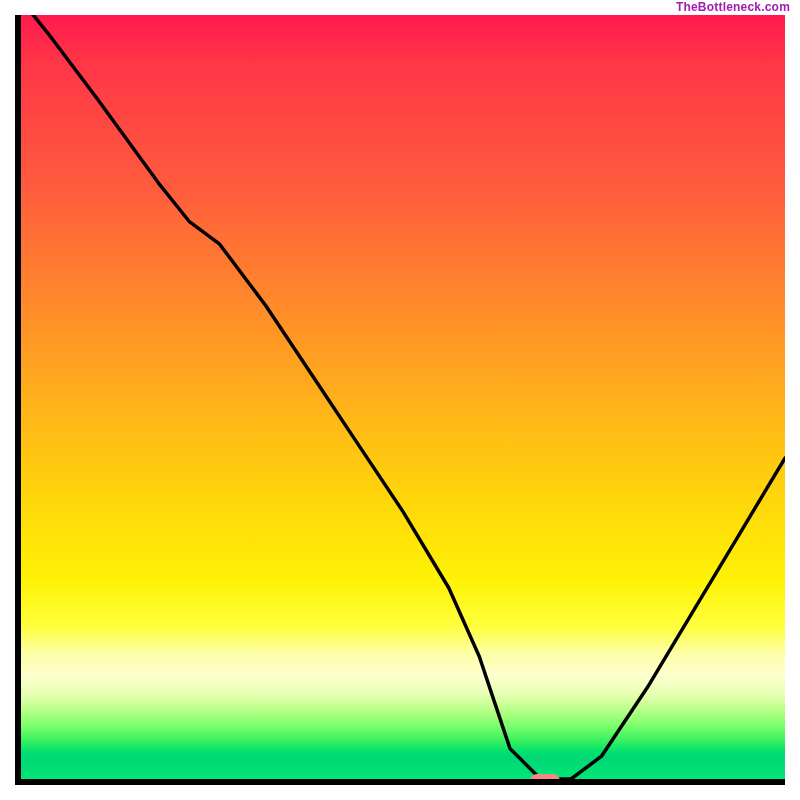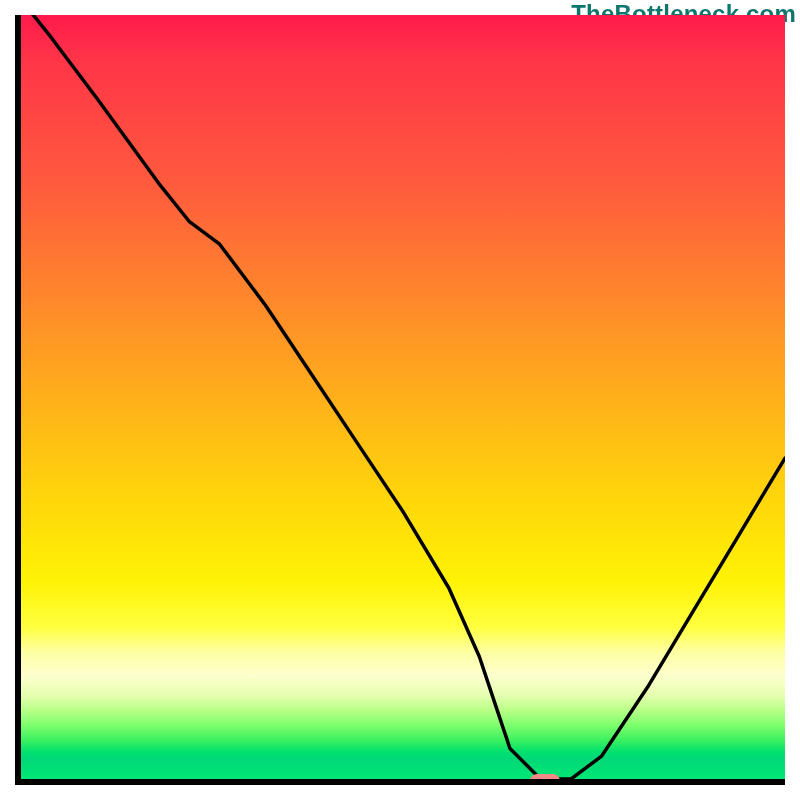--- a/index.html
+++ b/index.html
@@ -66,24 +66,24 @@
     position: absolute;
     width: 30px;
     height: 14px;
     border-radius: 7px;
     background: #f18a86;
     
   }
   .watermark {
     position: absolute;
     top: 0px;
-    right: 4px;
-    font-size: 24px;
+    right: 10px;
+    font-size: 12px;
     font-weight: 600;
-    color: #0f766e;
+    color: #a21caf;
     letter-spacing: 0.2px;
   }
 </style>
 </head>
 <body>
 
 <div class="frame">
 
   <div class="watermark">TheBottleneck.com</div>
 

